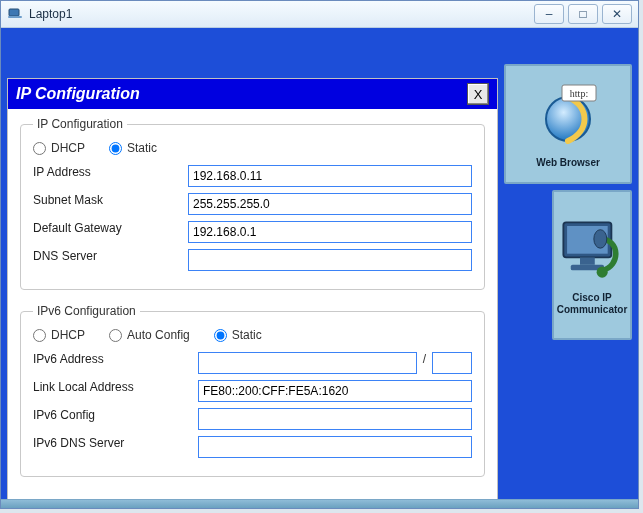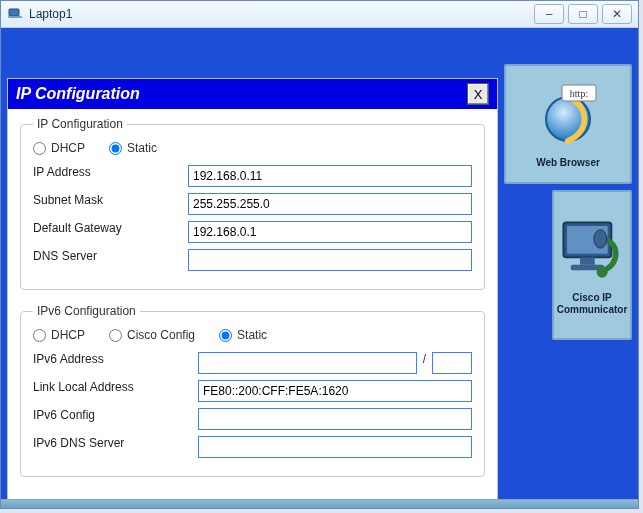--- a/index.html
+++ b/index.html
@@ -247,21 +247,21 @@
 
         <fieldset class="group">
           <legend>IPv6 Configuration</legend>
           <div class="radiorow">
             <label>
               <input type="radio" name="ip6mode" style="">
               <span>DHCP</span>
             </label>
             <label>
               <input type="radio" name="ip6mode" style="">
-              <span>Cisco Config</span>
+              <span>Auto Config</span>
             </label>
             <label>
               <input type="radio" name="ip6mode" checked="" style="">
               <span>Static</span>
             </label>
           </div>
 
           <div class="formrow">
             <span class="lbl narrow">IPv6 Address</span>
             <input type="text" value="" style="">

